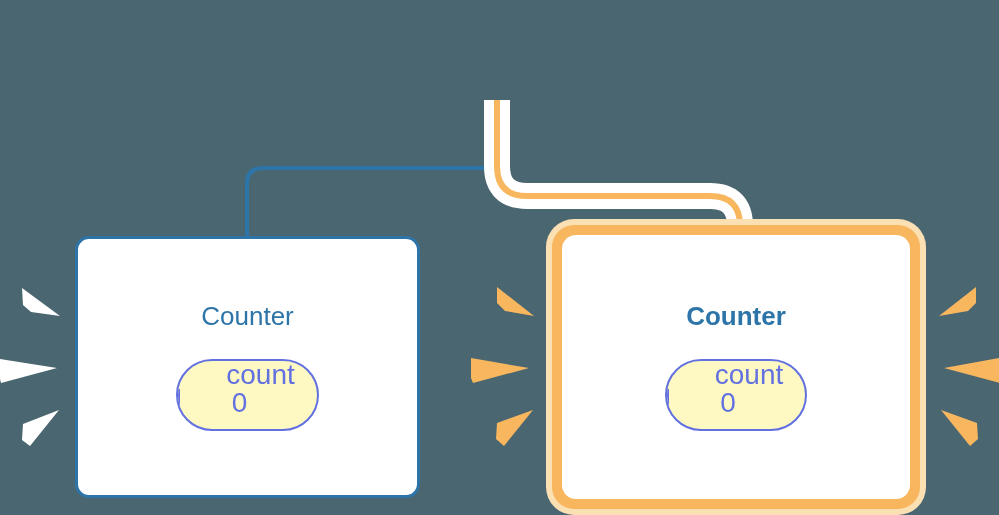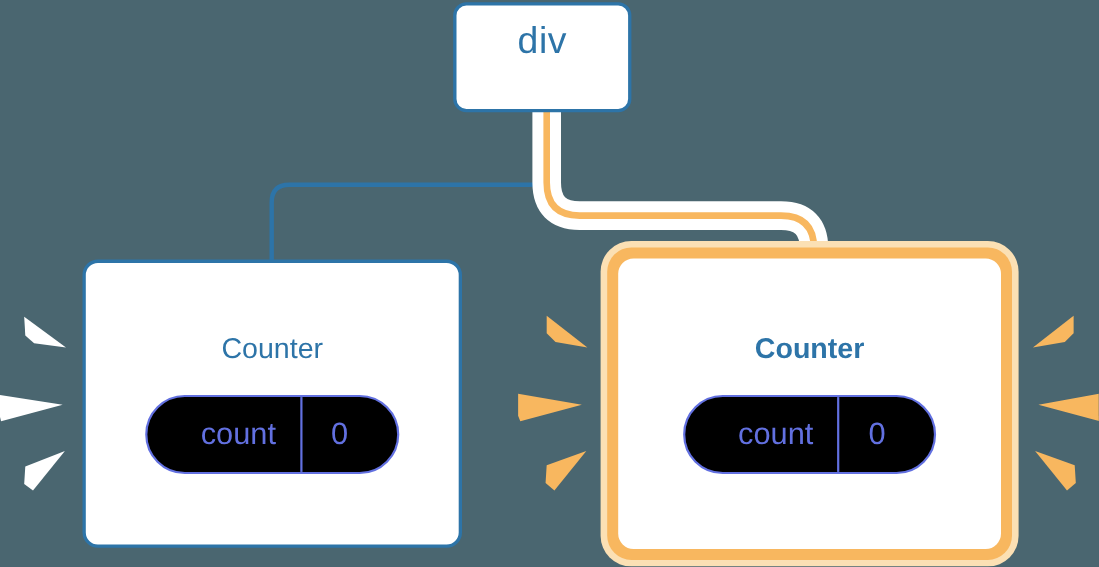--- a/index.html
+++ b/index.html
@@ -113,21 +113,22 @@
 
   
   .state-pill {
     display: flex;
     align-items: stretch;
     height: 72px;
     border: 2px solid #6270e0;
     border-radius: 40px;
     box-sizing: border-box;
     overflow: hidden;
-    background: #000000;
+    background: #fef9c3;
+    flex-direction: column;
   }
   .state-key, .state-val {
     display: flex;
     align-items: center;
     justify-content: center;
     font-size: 28px;
     color: #6270e0;
     line-height: 1;
   }
   .state-key {
@@ -163,23 +164,20 @@
       <polygon points="533,410 504,446 496,439 497,423" fill="#f8b75f"></polygon>
     </g>
 
     <g>
       <polygon points="976,287 939,316 968,311 976,303" fill="#f8b75f"></polygon>
       <polygon points="999,358 944,368 1000,383 999,378" fill="#f8b75f"></polygon>
       <polygon points="941,410 970,446 978,439 977,423" fill="#f8b75f"></polygon>
     </g>
   </svg>
 
-  <div class="node node-div">
-    <div class="node-title">div</div>
-  </div>
 
   <div class="node node-counter">
     <div class="node-title">Counter</div>
     <div class="state-pill">
       <div class="state-key">count</div>
       <div class="state-val">0</div>
     </div>
   </div>
 
   <div class="node-highlight-wrap">

